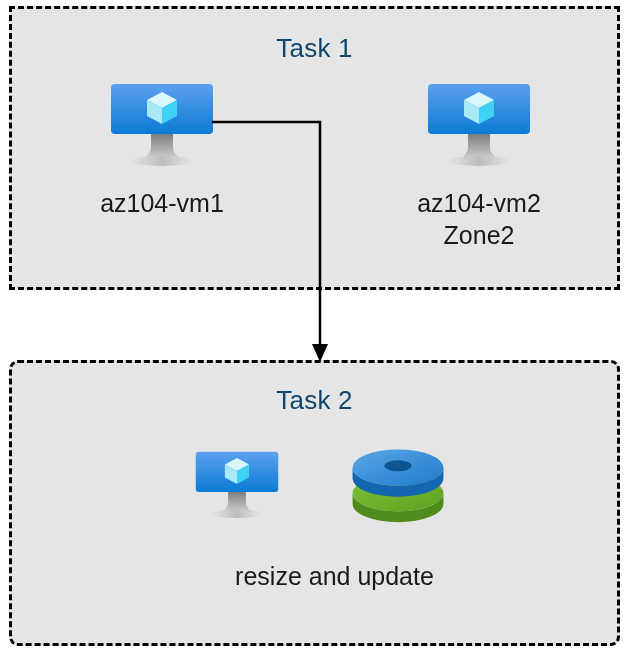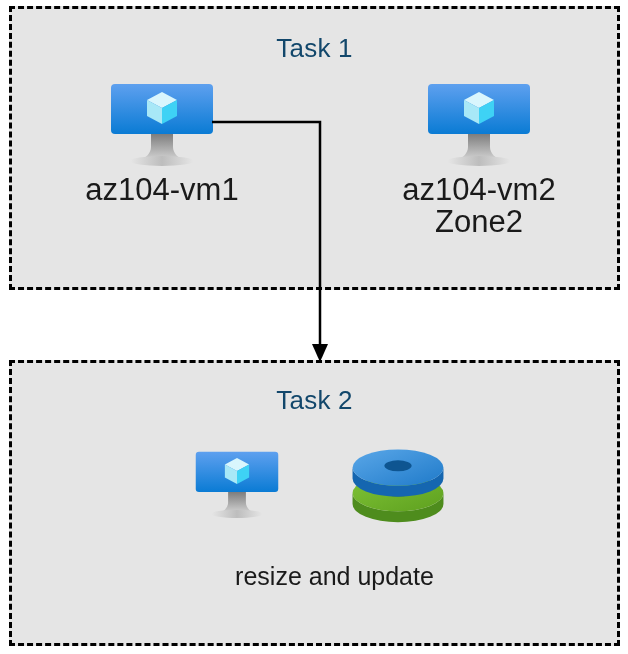--- a/index.html
+++ b/index.html
@@ -23,21 +23,21 @@
   }
 
   
   .task-box {
     position: absolute;
     background: #e5e5e5;
     box-sizing: border-box;
     border: 3px dashed #000000;
   }
   #task1-box { left: 9px;  top: 6px;   width: 611px; height: 284px; }
-  #task2-box { left: 9px;  top: 360px; width: 611px; height: 286px; }
+  #task2-box { left: 9px;  top: 360px; width: 611px; height: 286px; border-radius: 9px; }
 
   .task-title {
     position: absolute;
     width: 100%;
     text-align: center;
     color: #12476b;
     font-size: 26px;
     font-family: "Liberation Sans", sans-serif;
     letter-spacing: 0.2px;
     white-space: nowrap;
@@ -49,23 +49,23 @@
   
   .vm-node {
     position: absolute;
     width: 170px;
     text-align: center;
   }
   #vm1-node { left: 77px;  top: 78px; }
   #vm2-node { left: 394px; top: 78px; }
 
   .vm-label {
-    margin-top: 0;
+    margin-top: 13px;
     color: #1a1a1a;
-    font-size: 31px;
+    font-size: 25px;
     line-height: 32px;
     font-family: "Liberation Sans", sans-serif;
     white-space: nowrap;
   }
 
   
   #task2-content {
     position: absolute;
     left: 9px;
     top: 440px;

